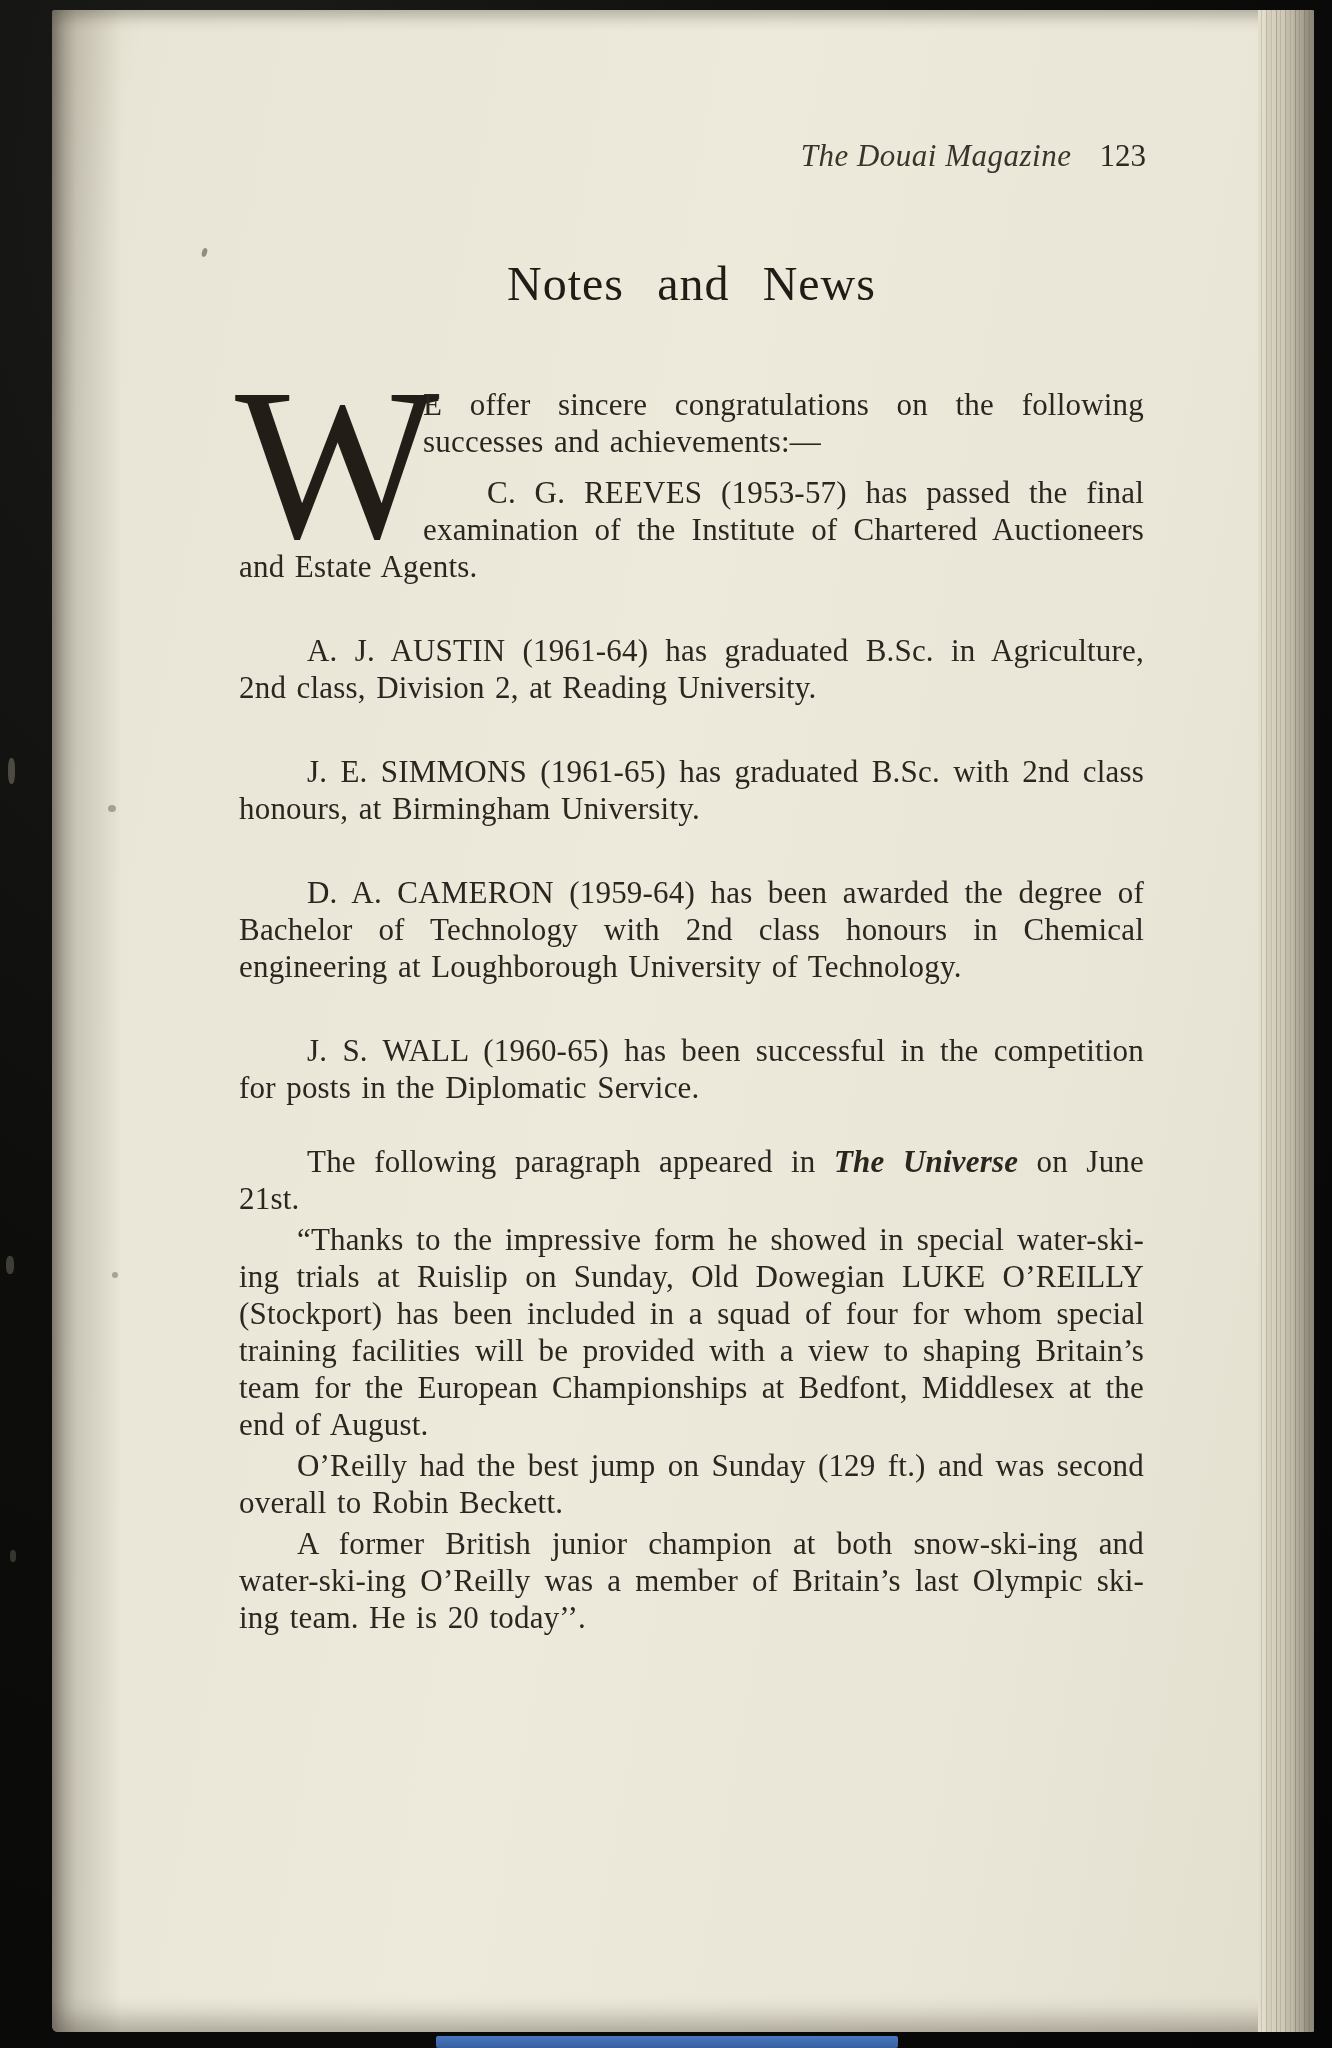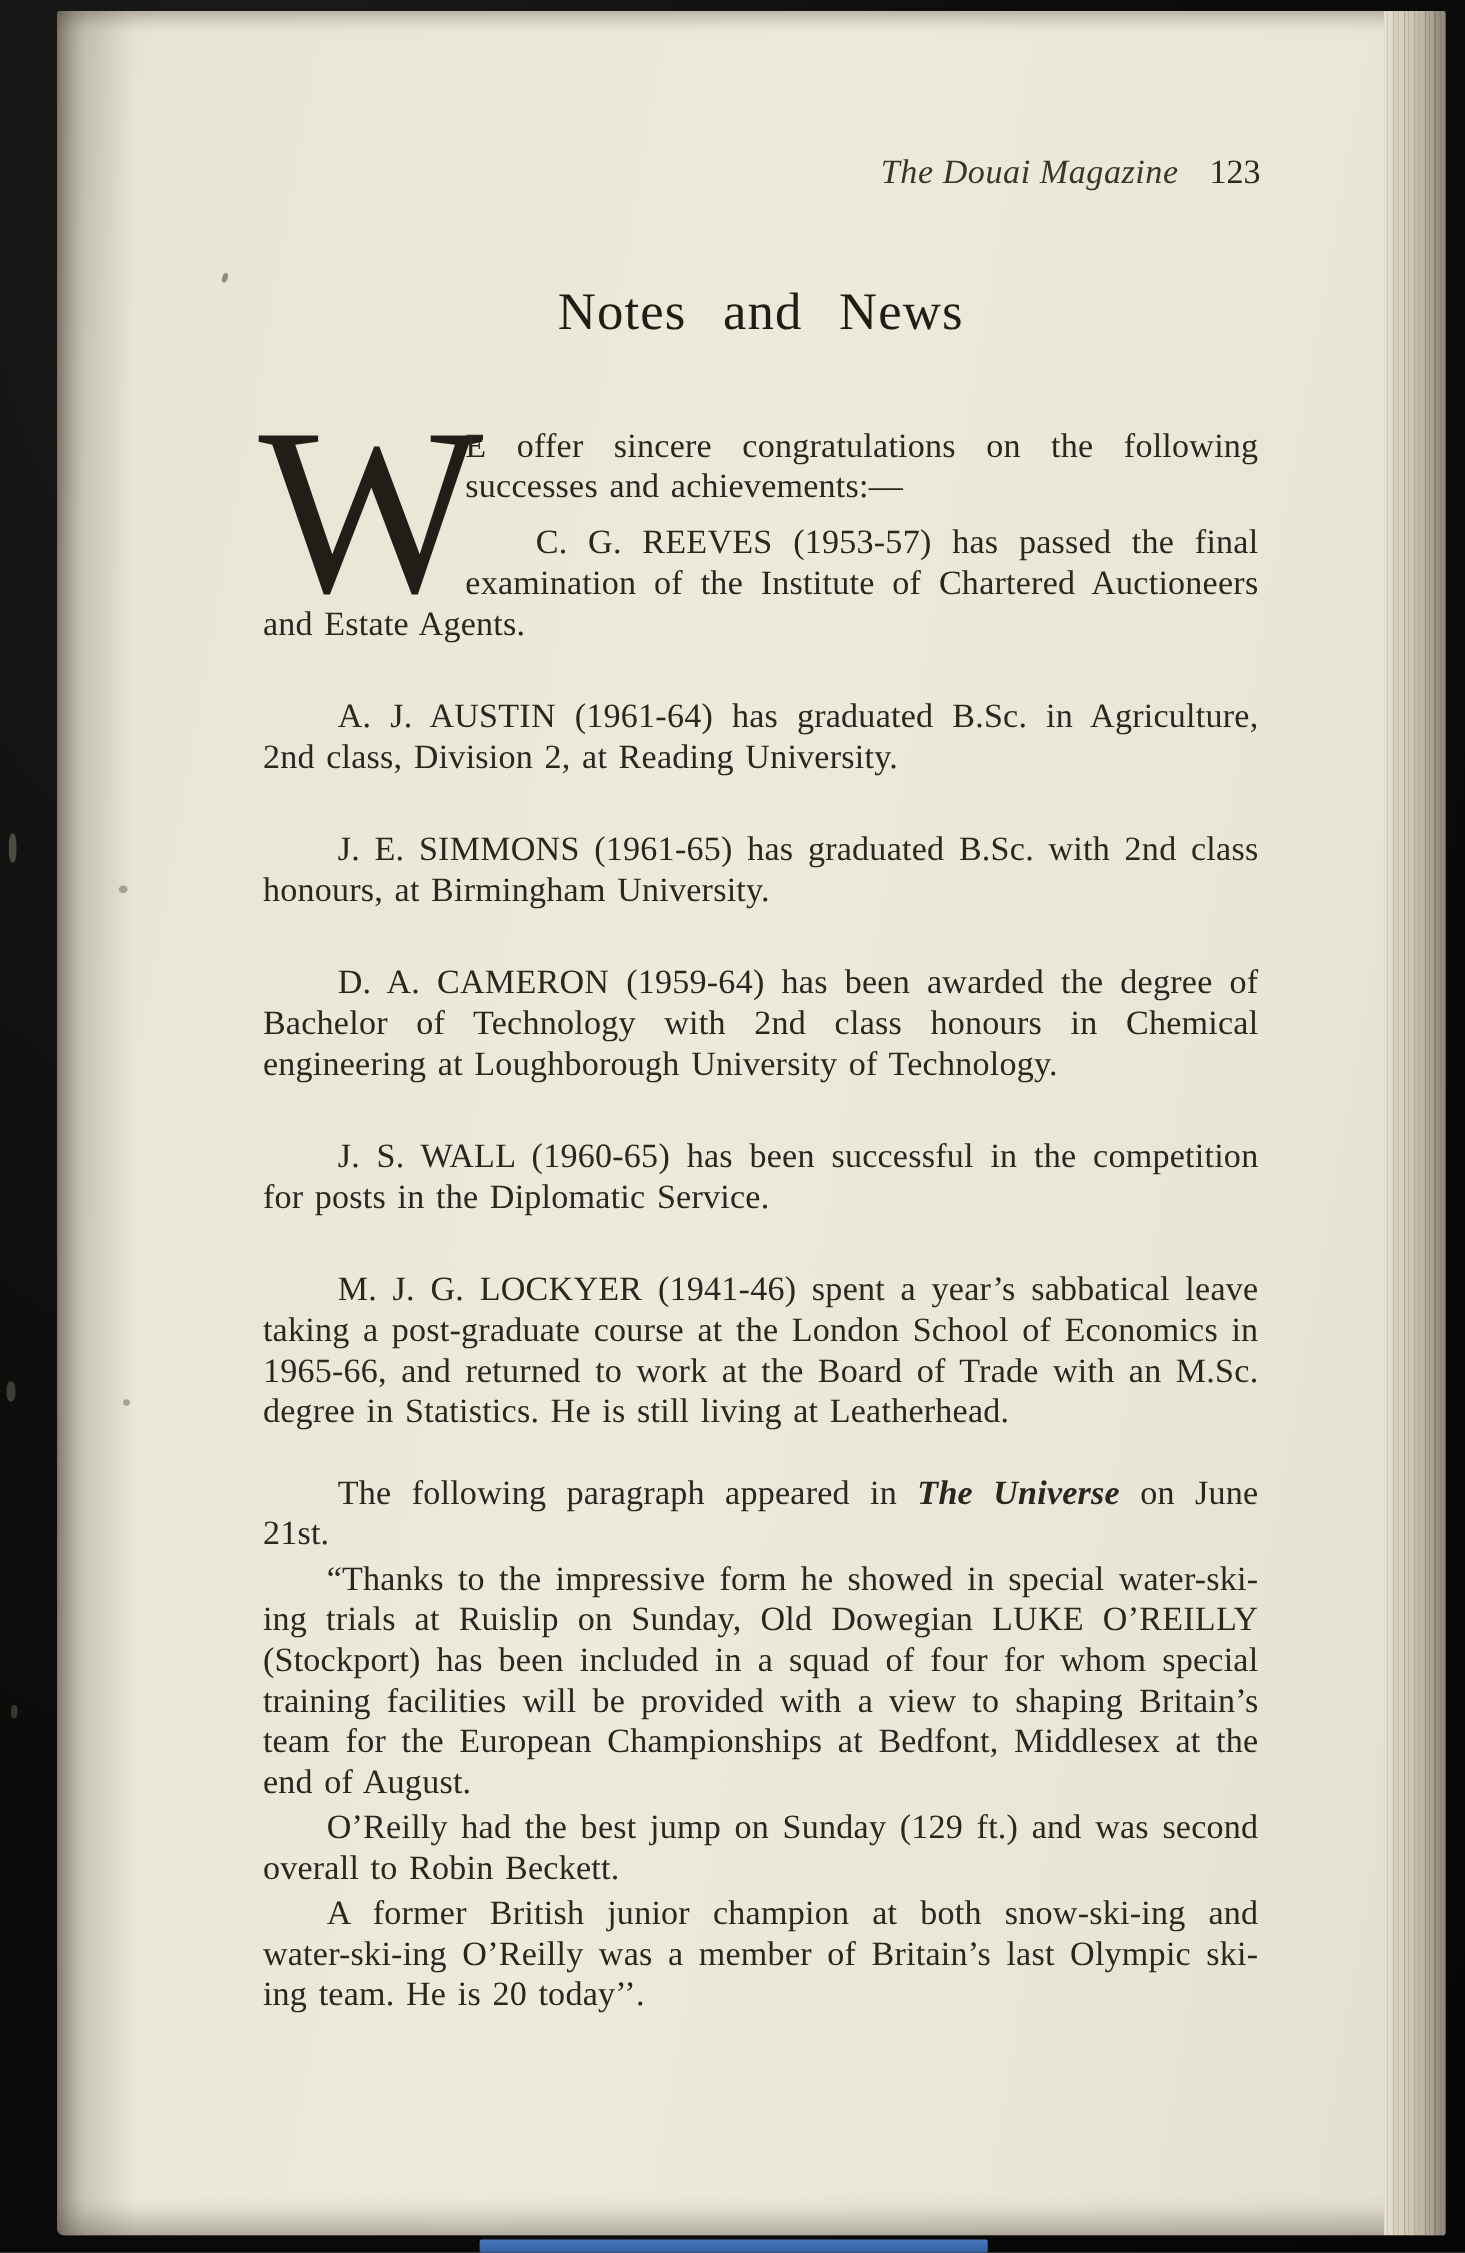--- a/index.html
+++ b/index.html
@@ -85,21 +85,20 @@
     <h1 class="article-title">Notes and News</h1>
 
     <div class="body-text">
       <span class="dropcap">W</span>
       <p class="intro-p">E offer sincere congratulations on the following successes and achievements:—</p>
       <p class="entry-first">C. G. REEVES (1953-57) has passed the final examination of the Institute of Chartered Auctioneers and Estate Agents.</p>
       <p class="entry">A. J. AUSTIN (1961-64) has graduated B.Sc. in Agriculture, 2nd class, Division 2, at Reading University.</p>
       <p class="entry">J. E. SIMMONS (1961-65) has graduated B.Sc. with 2nd class honours, at Birmingham University.</p>
       <p class="entry">D. A. CAMERON (1959-64) has been awarded the degree of Bachelor of Technology with 2nd class honours in Chemical engineering at Loughborough University of Technology.</p>
       <p class="entry">J. S. WALL (1960-65) has been successful in the competition for posts in the Diplomatic Service.</p>
-      <p class="entry">M. J. G. LOCKYER (1941-46) spent a year’s sabbatical leave taking a post-graduate course at the London School of Economics in 1965-66, and returned to work at the Board of Trade with an M.Sc. degree in Statistics.  He is still living at Leatherhead.</p>
       <p class="note"><span>The following paragraph appeared in </span><em>The Universe</em><span> on June 21st.</span></p>
       <p class="quote">“Thanks to the impressive form he showed in special water-ski-ing trials at Ruislip on Sunday, Old Dowegian LUKE O’REILLY (Stockport) has been included in a squad of four for whom special training facilities will be provided with a view to shaping Britain’s team for the European Championships at Bedfont, Middlesex at the end of August.</p>
       <p class="quote">O’Reilly had the best jump on Sunday (129 ft.) and was second overall to Robin Beckett.</p>
       <p class="quote">A former British junior champion at both snow-ski-ing and water-ski-ing O’Reilly was a member of Britain’s last Olympic ski-ing team.  He is 20 today’’.</p>
     </div>
 
     <div class="mark m1"></div>
     <div class="mark m2"></div>
     <div class="mark m3"></div>
 

